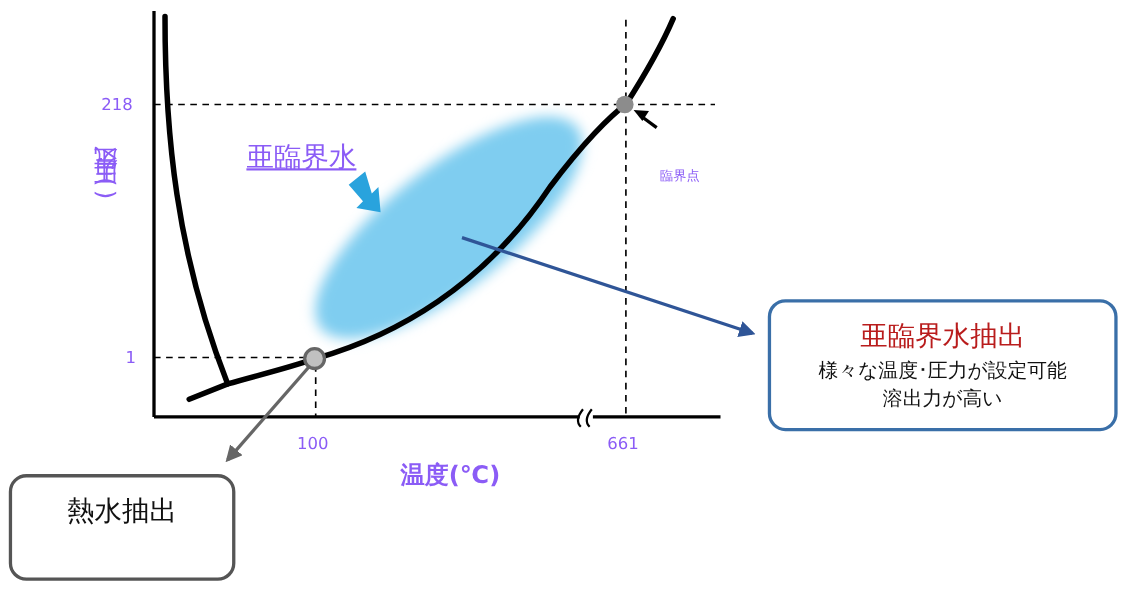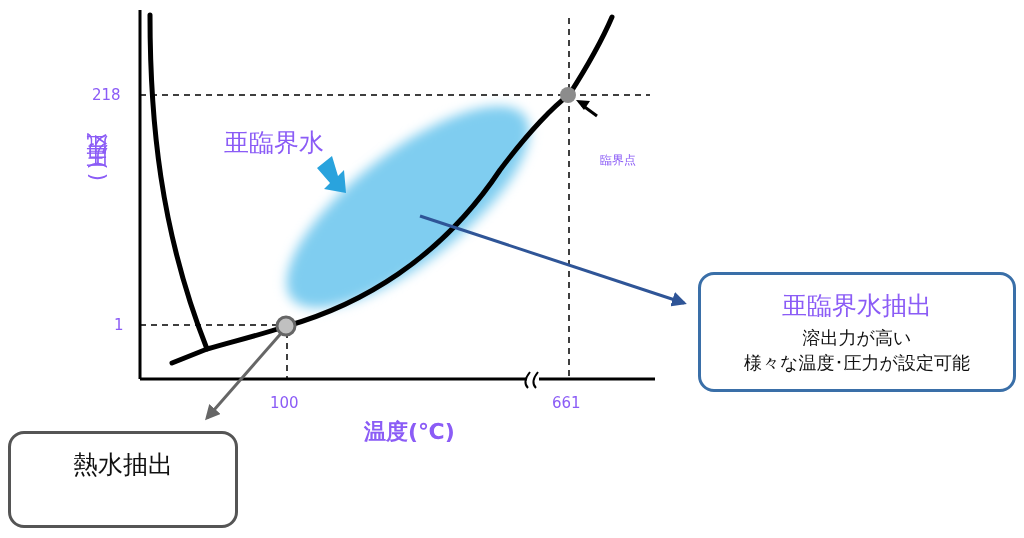--- a/index.html
+++ b/index.html
@@ -6,25 +6,25 @@
   body { width: 1024px; height: 538px; position: relative; overflow: hidden;
          font-family: "DejaVu Sans", "Liberation Sans", sans-serif; color: #111; }
   svg#diagram { position: absolute; left: 0; top: 0; }
   .lbl { position: absolute; white-space: nowrap; color: #8b5cf6; }
   .tick { font-size: 15px; }
   .ylabel { font-size: 22px; writing-mode: vertical-rl; transform: rotate(180deg); letter-spacing: 1px; }
   .xlabel { font-size: 22px; font-weight: bold; }
   .region-label { font-size: 25px; }
   .point-label { font-size: 12px; margin-top: 40px; }
   .box { position: absolute; background: #fff; border-radius: 16px; text-align: center; box-sizing: border-box; }
-  .box-hot { left: 8px; top: 431px; width: 230px; height: 97px; border: 3px solid #555555; padding-top: 14px; }
+  .box-hot { left: 8px; top: 431px; width: 206px; height: 97px; border: 3px solid #555555; padding-top: 14px; }
   .box-hot .title { font-size: 25px; line-height: 34px; }
   .box-hot .sub { font-size: 18px; line-height: 28px; }
   .box-sub { left: 698px; top: 272px; width: 318px; height: 120px; border: 3px solid #3a6fa8; padding-top: 12px; }
-  .box-sub .title { font-size: 25px; line-height: 38px; color: #8b5cf6; }
+  .box-sub .title { font-size: 25px; line-height: 38px; color: #b91c1c; }
   .box-sub .sub { font-size: 18px; line-height: 25px; }
 </style>
 </head>
 <body>
 
 <svg id="diagram" width="1024" height="538" viewBox="0 0 1024 538" xmlns="http://www.w3.org/2000/svg">
   <defs>
     <filter id="blur" x="-20%" y="-20%" width="140%" height="140%">
       <feGaussianBlur stdDeviation="6"></feGaussianBlur>
     </filter>
@@ -80,24 +80,24 @@
 </svg>
 
 <div class="lbl tick" style="left:92px; top:86px;">218</div>
 <div class="lbl tick" style="left:114px; top:316px;">1</div>
 <div class="lbl tick" style="left:270px; top:394px;">100</div>
 <div class="lbl tick" style="left:552px; top:394px;">661</div>
 
 <div class="lbl ylabel" style="left:82px; top:160px;">圧力(気圧)</div>
 <div class="lbl xlabel" style="left:364px; top:417px;">温度(℃)</div>
 
-<div class="lbl region-label" style="left:224px; top:126px;">亜臨界水</div>
+<div class="lbl region-label" style="left:224px; top:126px;text-decoration:underline;">亜臨界水</div>
 <div class="lbl point-label" style="left:600px; top:112px;">臨界点</div>
 
 <div class="box box-hot">
   <div class="title">熱水抽出</div>
 </div>
 
 <div class="box box-sub">
   <div class="title">亜臨界水抽出</div>
+  <div class="sub">様々な温度･圧力が設定可能</div>
   <div class="sub">溶出力が高い</div>
-  <div class="sub">様々な温度･圧力が設定可能</div>
 </div>
 
 </body></html>

